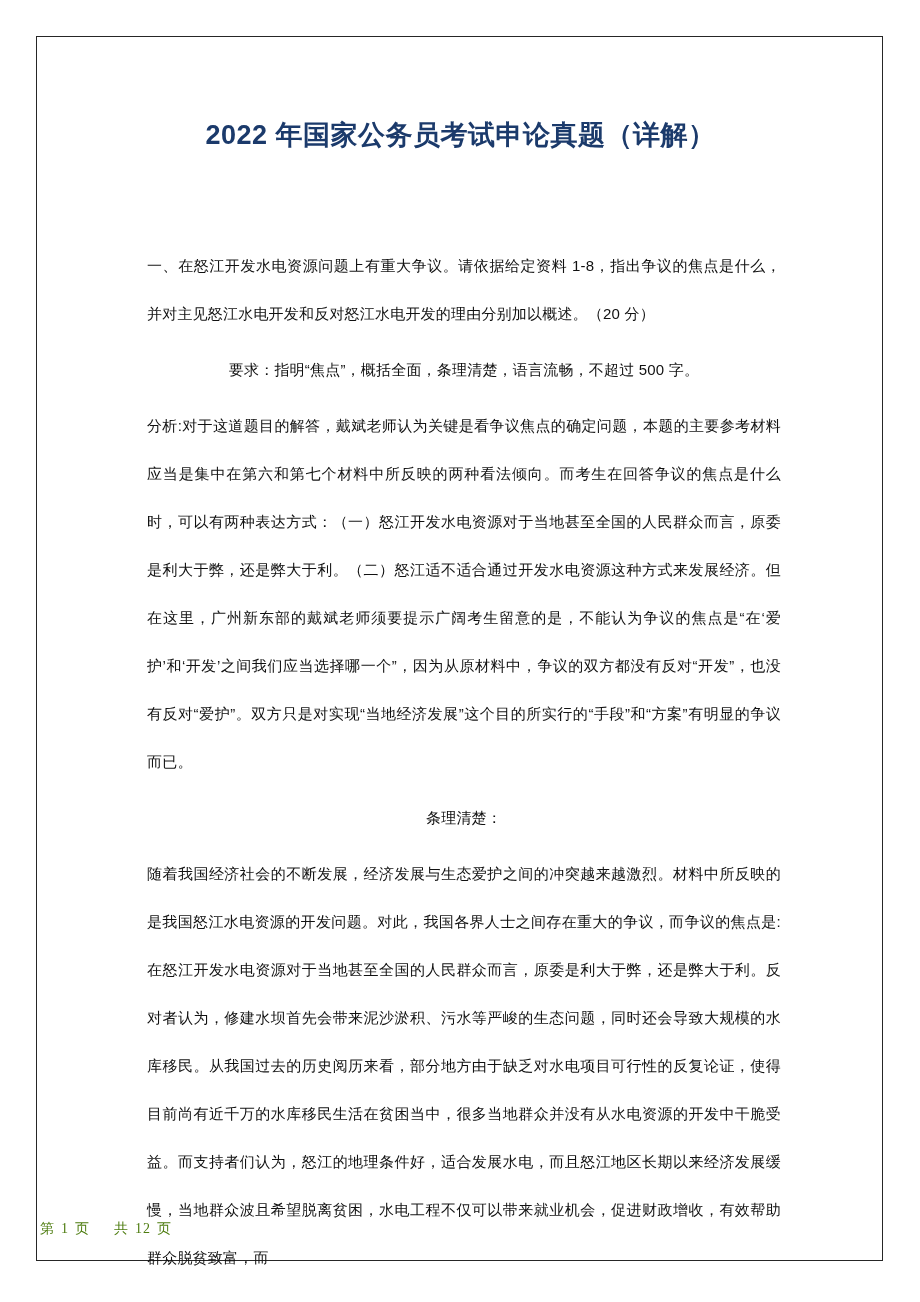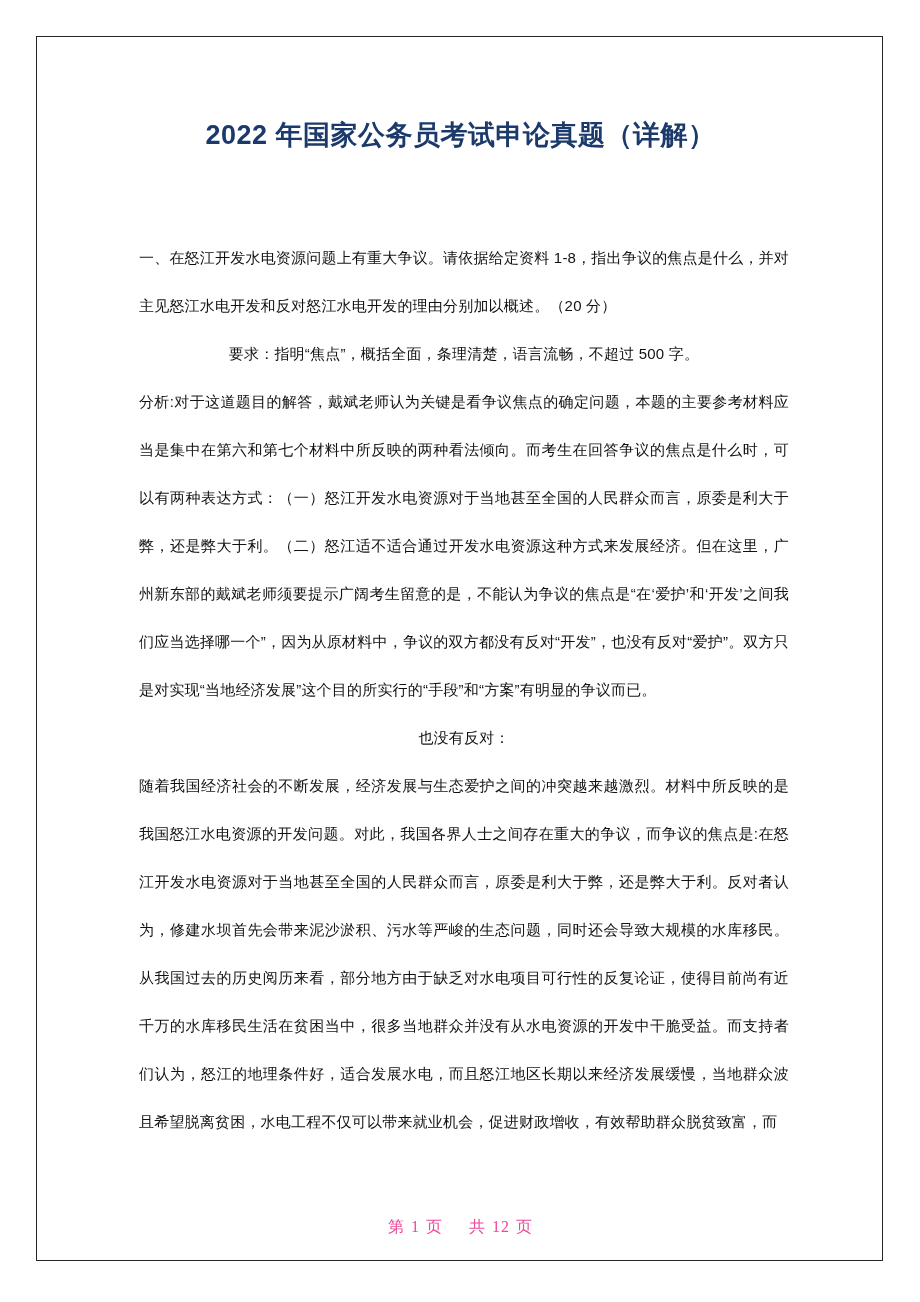--- a/index.html
+++ b/index.html
@@ -49,53 +49,53 @@
     left: 102px;
     top: 197px;
     width: 650px;
   }
   .para {
     font-size: 15px;
     line-height: 48px;
     color: #111111;
     text-align: justify;
     text-justify: inter-ideograph;
-    margin: 0;
+    margin: 8px;
     letter-spacing: 0.2px;
     word-break: break-all;
   }
   .para.last-natural {
     text-align: center;
   }
   .footer {
     position: absolute;
     left: 0;
     bottom: 24px;
     width: 847px;
-    text-align: center;
+    text-align: left;
     font-family: "Liberation Serif", "DejaVu Serif", serif;
-    font-size: 16px;
-    color: #ec4899;
+    font-size: 14px;
+    color: #4d7c0f;
     letter-spacing: 1px;
   }
   .footer span { margin: 0 3px; }
 </style>
 </head>
 <body>
 
 <div class="page">
   <div class="page-inner">
 
     <div class="doc-title">2022 年国家公务员考试申论真题（详解）</div>
 
     <div class="body-block">
       <p class="para">一、在怒江开发水电资源问题上有重大争议。请依据给定资料 1-8，指出争议的焦点是什么，并对主见怒江水电开发和反对怒江水电开发的理由分别加以概述。（20 分）</p>
       <p class="para last-natural">要求：指明“焦点”，概括全面，条理清楚，语言流畅，不超过 500 字。</p>
       <p class="para">分析:对于这道题目的解答，戴斌老师认为关键是看争议焦点的确定问题，本题的主要参考材料应当是集中在第六和第七个材料中所反映的两种看法倾向。而考生在回答争议的焦点是什么时，可以有两种表达方式：（一）怒江开发水电资源对于当地甚至全国的人民群众而言，原委是利大于弊，还是弊大于利。（二）怒江适不适合通过开发水电资源这种方式来发展经济。但在这里，广州新东部的戴斌老师须要提示广阔考生留意的是，不能认为争议的焦点是“在‘爱护’和‘开发’之间我们应当选择哪一个”，因为从原材料中，争议的双方都没有反对“开发”，也没有反对“爱护”。双方只是对实现“当地经济发展”这个目的所实行的“手段”和“方案”有明显的争议而已。</p>
-      <p class="para last-natural">也没有反对：</p>
+      <p class="para last-natural">条理清楚：</p>
       <p class="para">随着我国经济社会的不断发展，经济发展与生态爱护之间的冲突越来越激烈。材料中所反映的是我国怒江水电资源的开发问题。对此，我国各界人士之间存在重大的争议，而争议的焦点是:在怒江开发水电资源对于当地甚至全国的人民群众而言，原委是利大于弊，还是弊大于利。反对者认为，修建水坝首先会带来泥沙淤积、污水等严峻的生态问题，同时还会导致大规模的水库移民。从我国过去的历史阅历来看，部分地方由于缺乏对水电项目可行性的反复论证，使得目前尚有近千万的水库移民生活在贫困当中，很多当地群众并没有从水电资源的开发中干脆受益。而支持者们认为，怒江的地理条件好，适合发展水电，而且怒江地区长期以来经济发展缓慢，当地群众波且希望脱离贫困，水电工程不仅可以带来就业机会，促进财政增收，有效帮助群众脱贫致富，而</p>
     </div>
 
     <div class="footer">
       <span>第</span><span>1</span><span>页</span>
       &nbsp;&nbsp;
       <span>共</span><span>12</span><span>页</span>
     </div>
 
   </div>

